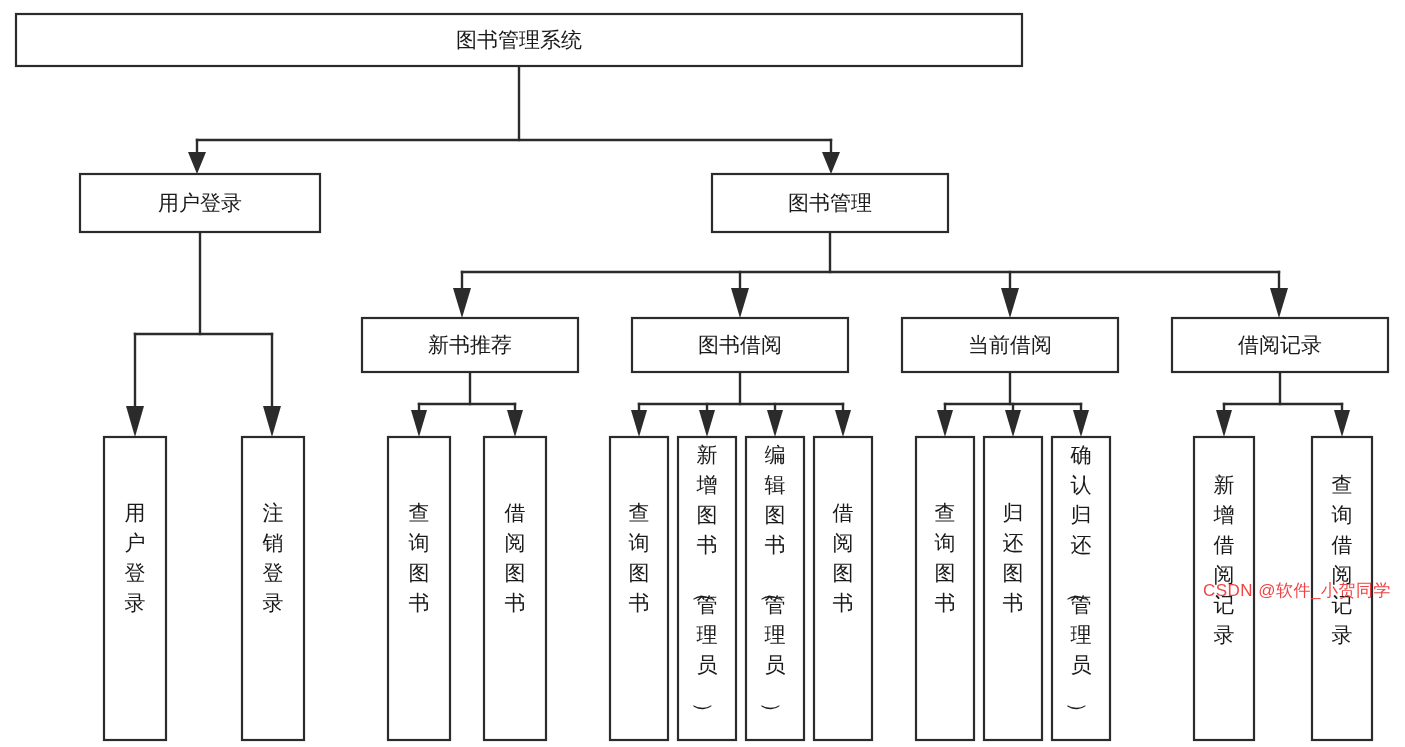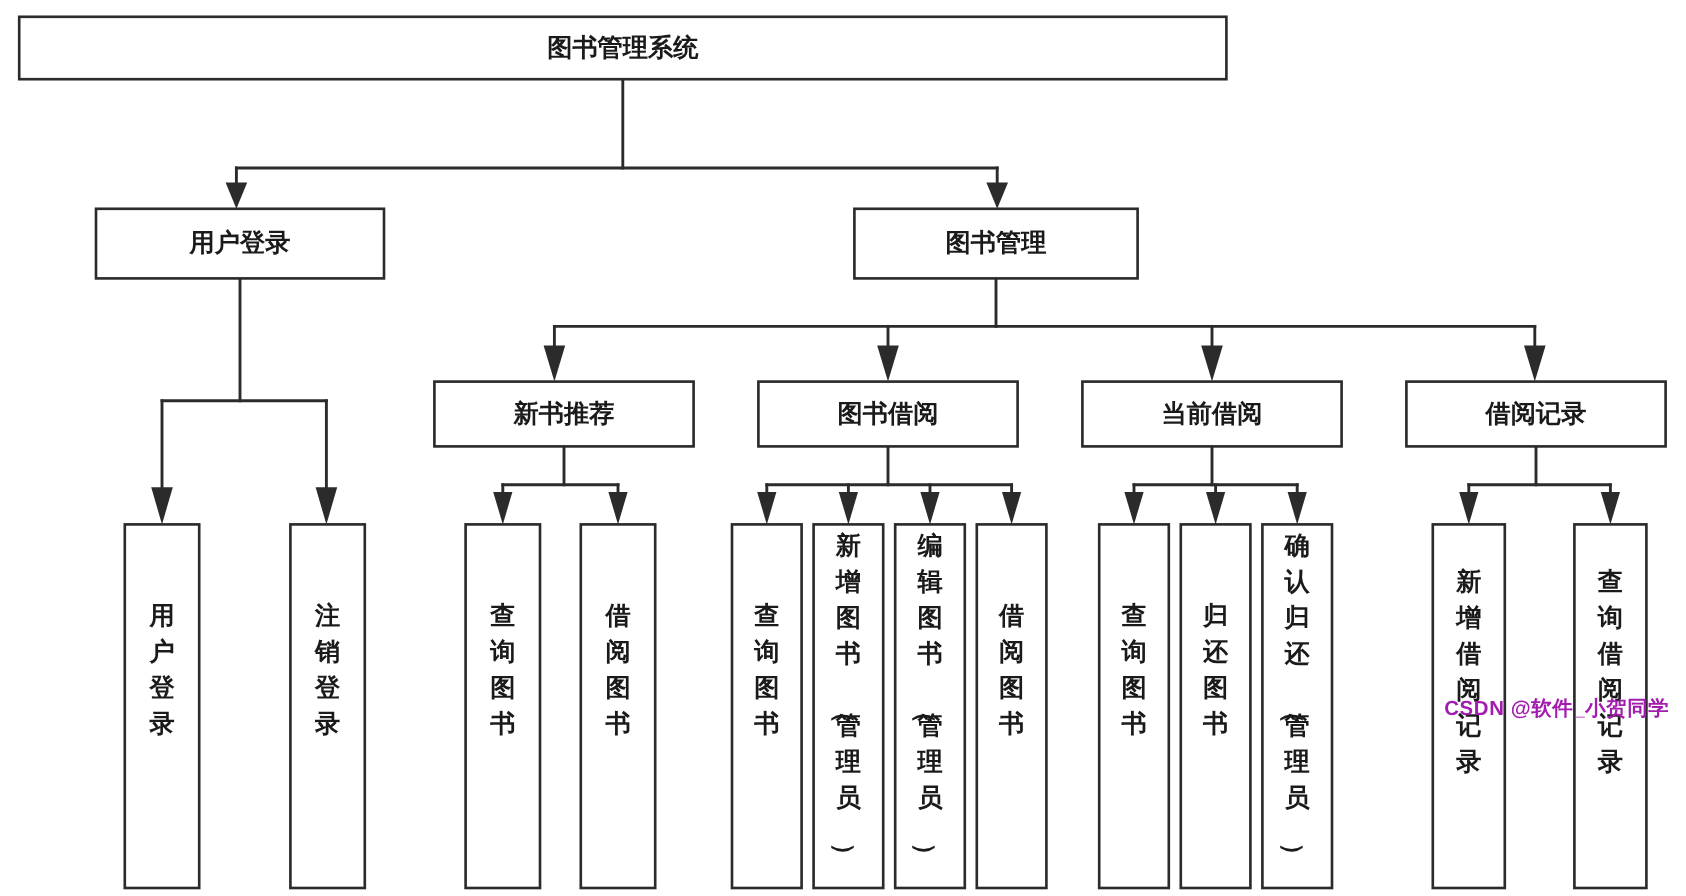--- a/index.html
+++ b/index.html
@@ -11,21 +11,20 @@
     width: 1405px;
     height: 747px;
     font-family: "Liberation Sans", "DejaVu Sans", sans-serif;
     overflow: hidden;
   }
   #diagram-root {
     position: relative;
     width: 1405px;
     height: 610px;
     background: #ffffff;
-    font-weight: bold;
   }
   svg#diagram-svg {
     position: absolute;
     top: 0;
     left: 0;
     width: 1405px;
     height: 747px;
     display: block;
   }
   .node-box {
@@ -55,21 +54,21 @@
     font-size: 21px;
     fill: #1a1a1a;
     text-anchor: middle;
   }
   .watermark-text {
     position: absolute;
     right: 14px;
     bottom: 8px;
     font-family: "Liberation Sans", "DejaVu Sans", sans-serif;
     font-size: 17px;
-    color: #a21caf;
+    color: #ef4444;
     letter-spacing: 0.5px;
     white-space: nowrap;
     user-select: none;
   }
 </style>
 </head>
 <body>
 
 <div id="diagram-root">
 

